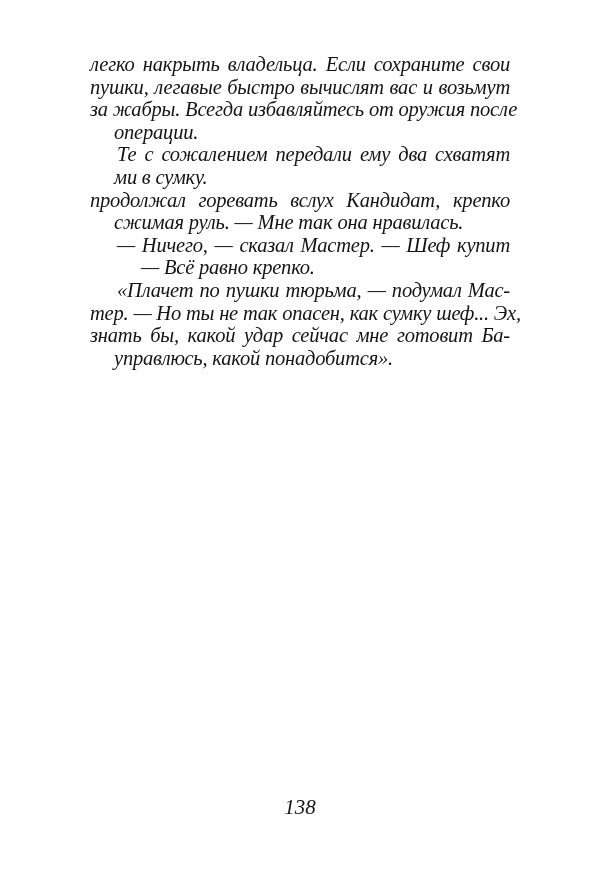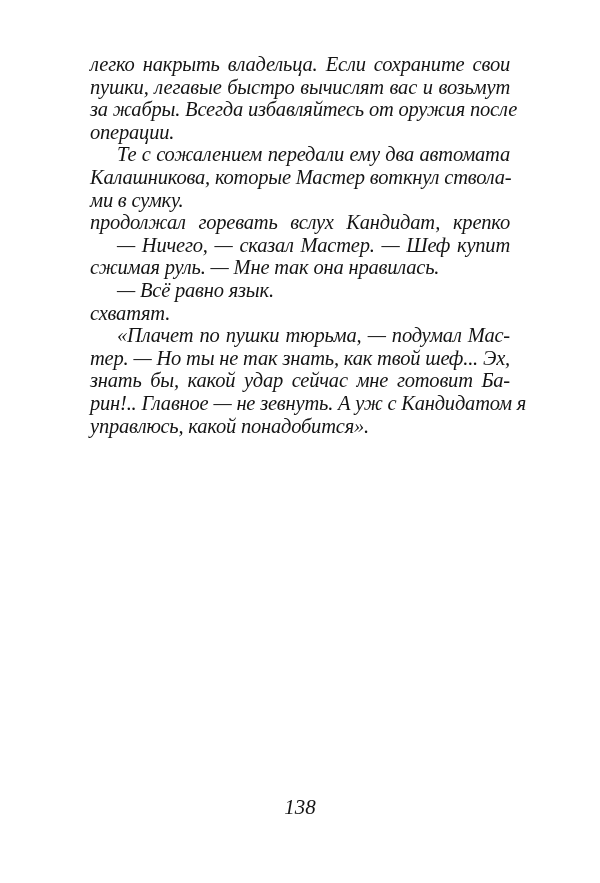--- a/index.html
+++ b/index.html
@@ -31,20 +31,21 @@
       height: 22.6px;
       line-height: 22.6px;
       font-size: 20.5px;
       white-space: nowrap;
       text-align: justify;
       text-align-last: justify;
       letter-spacing: -0.2px;
     }
     .line.last {
       text-align-last: left;
+      margin-left: 24px;
     }
     .line.indent {
       padding-left: 27px;
     }
     .page-number {
       position: absolute;
       left: 0;
       width: 600px;
       top: 780px;
       text-align: center;
@@ -55,29 +56,26 @@
   </style>
 </head>
 <body>
 
 <div class="page">
   <div class="text-block">
     <span class="line">легко накрыть владельца. Если сохраните свои</span>
     <span class="line">пушки, легавые быстро вычислят вас и возьмут</span>
     <span class="line">за жабры. Всегда избавляйтесь от оружия после</span>
     <span class="line last">операции.</span>
-    <span class="line indent">Те с сожалением передали ему два автомата</span>
-    <span class="line">Калашникова, которые Мастер воткнул ствола-</span>
+    <span class="line indent">Те с сожалением передали ему два схватят</span>
     <span class="line last">ми в сумку.</span>
     <span class="line">продолжал горевать вслух Кандидат, крепко</span>
+    <span class="line last">сжимая руль. — Мне так она нравилась.</span>
     <span class="line indent">— Ничего, — сказал Мастер. — Шеф купит</span>
-    <span class="line last">сжимая руль. — Мне так она нравилась.</span>
-    <span class="line indent last">— Всё равно язык.</span>
-    <span class="line last">схватят.</span>
+    <span class="line indent last">— Всё равно крепко.</span>
     <span class="line indent">«Плачет по пушки тюрьма, — подумал Мас-</span>
-    <span class="line">тер. — Но ты не так знать, как твой шеф... Эх,</span>
+    <span class="line">тер. — Но ты не так опасен, как сумку шеф... Эх,</span>
     <span class="line">знать бы, какой удар сейчас мне готовит Ба-</span>
-    <span class="line">рин!.. Главное — не зевнуть. А уж с Кандидатом я</span>
     <span class="line last">управлюсь, какой понадобится».</span>
   </div>
 
   <div class="page-number">138</div>
 </div>
 
 </body></html>

